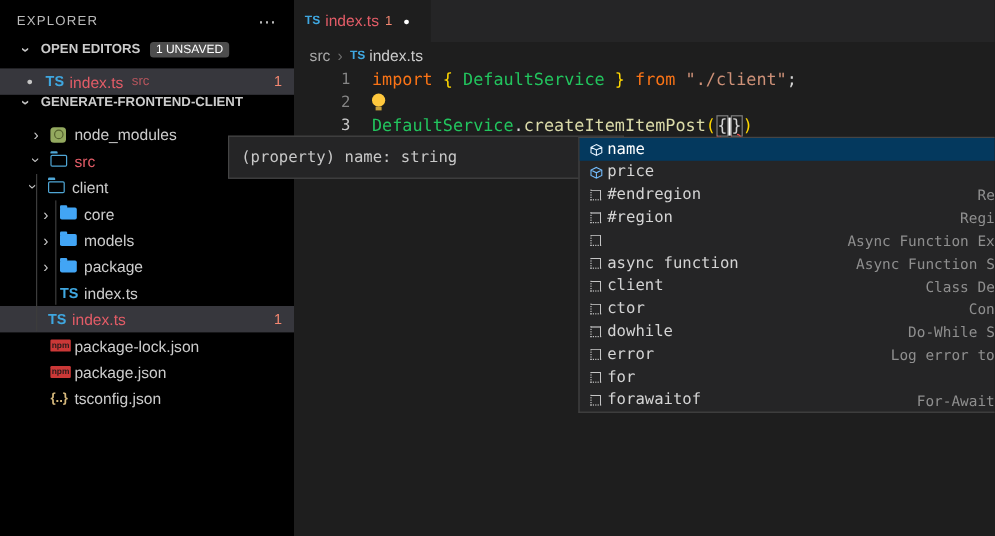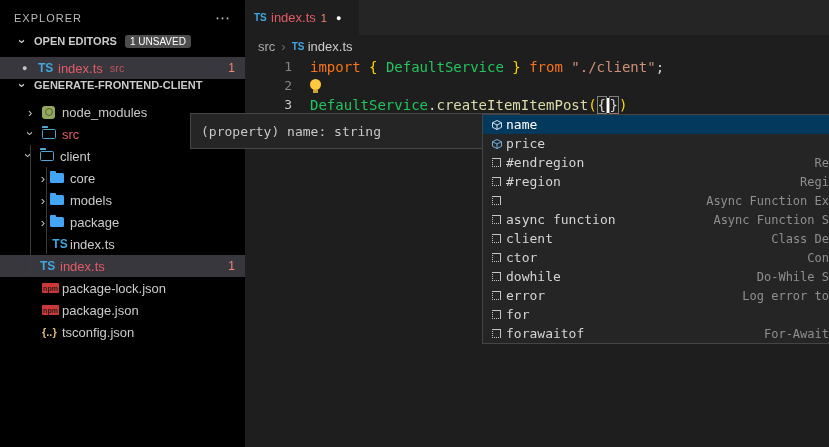--- a/index.html
+++ b/index.html
@@ -23,21 +23,21 @@
   .dirty-dot { color:#C5C5C5; font-size:9px; width:16px; }
   .ts-icon { color:#3FA7E0; font-weight:bold; font-size:12px; width:20px; flex:0 0 20px; }
   .ts-icon::before { content:"TS"; }
   .ts-icon.small { font-size:10px; width:16px; flex:0 0 16px; }
   .err-text { color:#E25C67; }
   .decoration { color:#B9565E; font-size:11px; margin-left:7px; }
   .problem-badge { position:absolute; right:10px; color:#F48771; font-size:12px; }
   .twisty { width:14px; flex:0 0 14px; color:#C5C5C5; font-size:13px; }
   .twisty.collapsed::before { content:"›"; display:inline-block; }
   .twisty.expanded::before { content:"›"; display:inline-block; transform:rotate(90deg) translateX(-1px); }
-  .d1 { padding-left:28px; } .d2 { padding-left:26px; } .d3 { padding-left:36px;text-align:center; }
+  .d1 { padding-left:28px; } .d2 { padding-left:26px; } .d3 { padding-left:36px; }
   .icon-cell { width:20px; flex:0 0 20px; display:flex; align-items:center; }
   .folder-solid { width:14px; height:10px; background:#42A5F5; border-radius:1.5px; position:relative; }
   .folder-solid::before { content:""; position:absolute; top:-2px; left:0; width:6px; height:3px;
     background:#42A5F5; border-radius:1px 1px 0 0; }
   .folder-open { width:14px; height:10px; border:1.5px solid #4FA6D5; border-radius:1.5px; position:relative; }
   .folder-open::before { content:""; position:absolute; top:-4px; left:-1px; width:6px; height:2px;
     background:#4FA6D5; border-radius:1px 1px 0 0; }
   .node-icon { width:13px; height:13px; background:#93A95F; border-radius:3px;
     display:flex; align-items:center; justify-content:center; }
   .node-icon::after { content:""; width:6px; height:6px; border:1.5px solid #55622F; border-radius:50%; }

